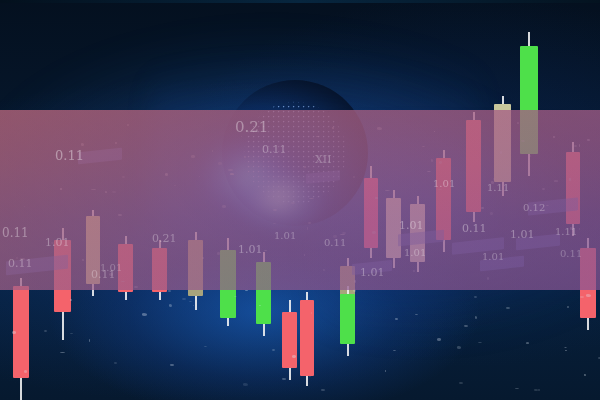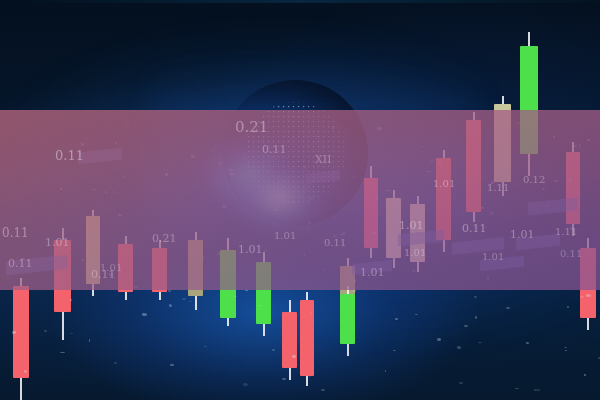--- a/index.html
+++ b/index.html
@@ -435,21 +435,21 @@
   <div class="pink-band"></div>
   <div class="pink-band tint2"></div>
 
   <div id="num-layer">
       <div class="num" style="left: 55px; top: 148px; font-size: 13px; color: rgba(240, 232, 238, 0.45);">0.11</div>
       <div class="num" style="left: 235px; top: 118px; font-size: 15px; color: rgba(240, 232, 238, 0.4);">0.21</div>
       <div class="num" style="left: 262px; top: 143px; font-size: 11px; color: rgba(240, 232, 238, 0.34);">0.11</div>
       <div class="num" style="left: 315px; top: 153px; font-size: 11px; color: rgba(240, 232, 238, 0.32);">XII</div>
       <div class="num" style="left: 433px; top: 178px; font-size: 10px; color: rgba(240, 232, 238, 0.4);">1.01</div>
       <div class="num" style="left: 487px; top: 182px; font-size: 10px; color: rgba(240, 232, 238, 0.38);">1.11</div>
-      <div class="num" style="left: 523px; top: 174px; font-size: 10px; color: rgba(240, 232, 238, 0.36);">0.12</div>
+      <div class="num" style="left: 523px; top: 202px; font-size: 10px; color: rgba(240, 232, 238, 0.36);">0.12</div>
       <div class="num" style="left: 399px; top: 219px; font-size: 11px; color: rgba(240, 232, 238, 0.42);">1.01</div>
       <div class="num" style="left: 462px; top: 222px; font-size: 11px; color: rgba(240, 232, 238, 0.4);">0.11</div>
       <div class="num" style="left: 510px; top: 228px; font-size: 11px; color: rgba(240, 232, 238, 0.38);">1.01</div>
       <div class="num" style="left: 555px; top: 226px; font-size: 10px; color: rgba(240, 232, 238, 0.36);">1.11</div>
       <div class="num" style="left: 2px; top: 226px; font-size: 12px; color: rgba(240, 232, 238, 0.4);">0.11</div>
       <div class="num" style="left: 45px; top: 236px; font-size: 11px; color: rgba(240, 232, 238, 0.38);">1.01</div>
       <div class="num" style="left: 152px; top: 232px; font-size: 11px; color: rgba(240, 232, 238, 0.34);">0.21</div>
       <div class="num" style="left: 238px; top: 243px; font-size: 11px; color: rgba(240, 232, 238, 0.38);">1.01</div>
       <div class="num" style="left: 274px; top: 230px; font-size: 10px; color: rgba(240, 232, 238, 0.32);">1.01</div>
       <div class="num" style="left: 324px; top: 237px; font-size: 10px; color: rgba(240, 232, 238, 0.34);">0.11</div>

